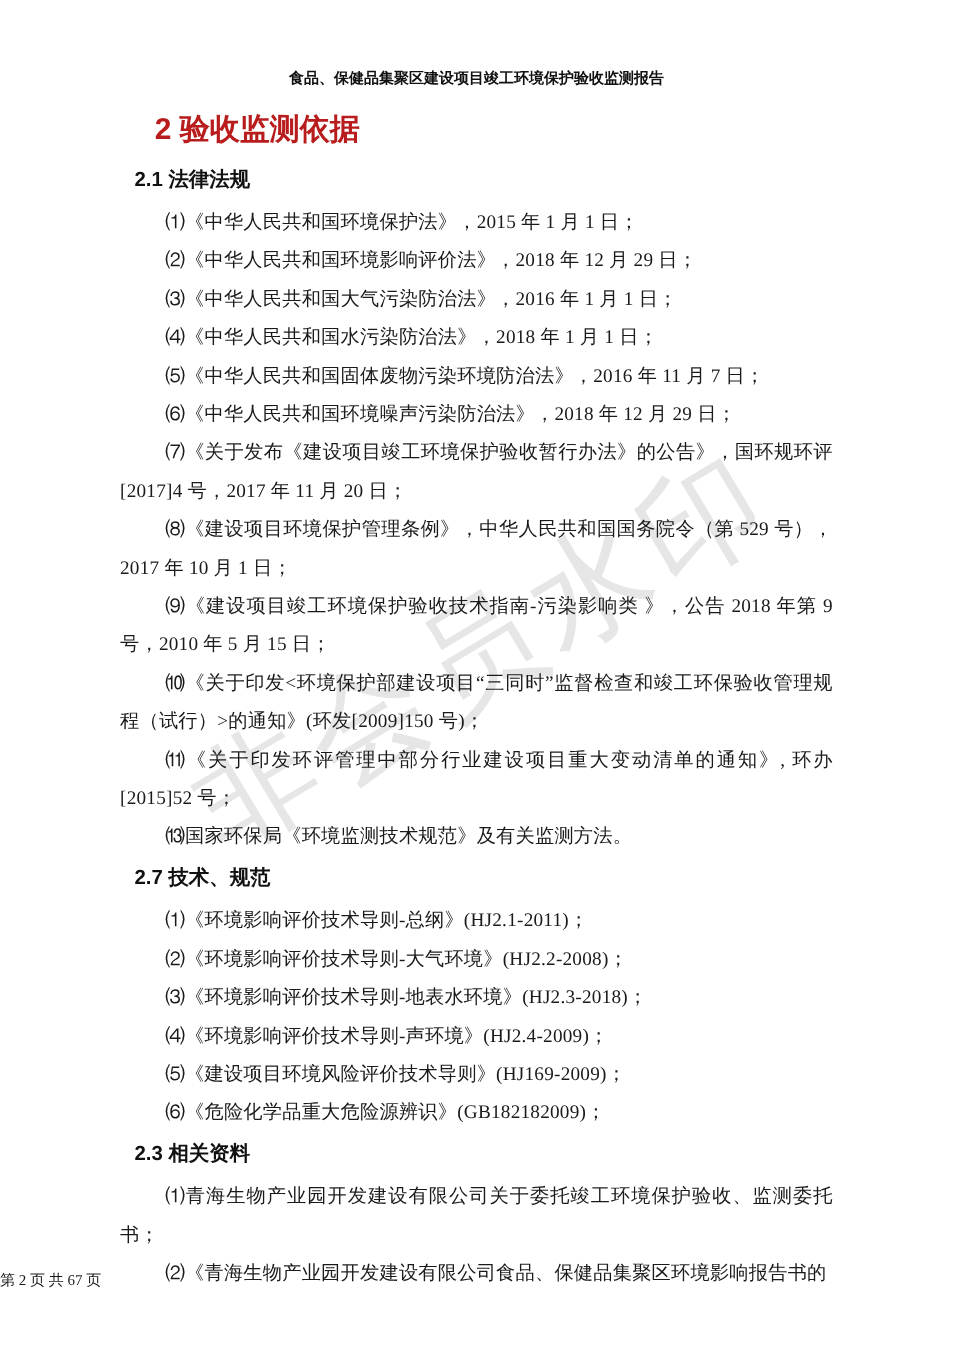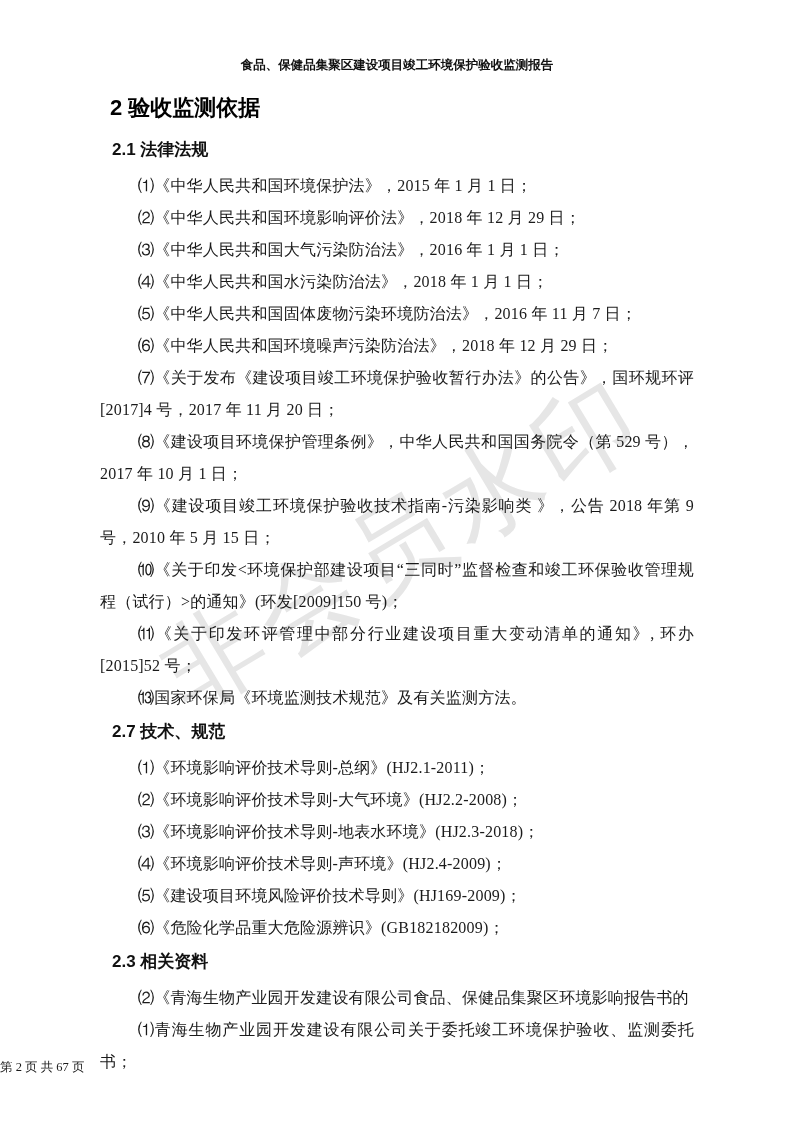--- a/index.html
+++ b/index.html
@@ -45,24 +45,24 @@
   .content {
     position: absolute;
     left: 100px; top: 94px;
     width: 594px;
     z-index: 1;
   }
 
   .chapter-heading {
     font-family: "Liberation Sans", "DejaVu Sans", sans-serif;
     font-weight: bold;
-    font-size: 22px;
+    font-size: 25px;
     line-height: 28px;
-    margin: 0 0 14px 10px;
-    color: #000000;
+    margin: 0 0 14px 29px;
+    color: #b91c1c;
   }
   .section-heading {
     font-family: "Liberation Sans", "DejaVu Sans", sans-serif;
     font-weight: bold;
     font-size: 17px;
     line-height: 28px;
     margin: 4px 0 6px 12px;
     color: #111;
   }
   .body-text {
@@ -123,22 +123,22 @@
           <p class="body-text">⑶《环境影响评价技术导则-地表水环境》(HJ2.3-2018)；</p>
           <p class="body-text">⑷《环境影响评价技术导则-声环境》(HJ2.4-2009)；</p>
           <p class="body-text">⑸《建设项目环境风险评价技术导则》(HJ169-2009)；</p>
           <p class="body-text">⑹《危险化学品重大危险源辨识》(GB182182009)；</p>
         </div>
     </section>
 
     <section>
       <h2 class="section-heading">2.3 相关资料</h2>
       <div class="section-items">
+          <p class="body-text">⑴青海生物产业园开发建设有限公司关于委托竣工环境保护验收、监测委托书；</p>
           <p class="body-text">⑵《青海生物产业园开发建设有限公司食品、保健品集聚区环境影响报告书的</p>
-          <p class="body-text">⑴青海生物产业园开发建设有限公司关于委托竣工环境保护验收、监测委托书；</p>
         </div>
     </section>
 
   </main>
 
   <footer class="page-footer">第 2 页 共 67 页</footer>
 
 </div>
 
 </body></html>

